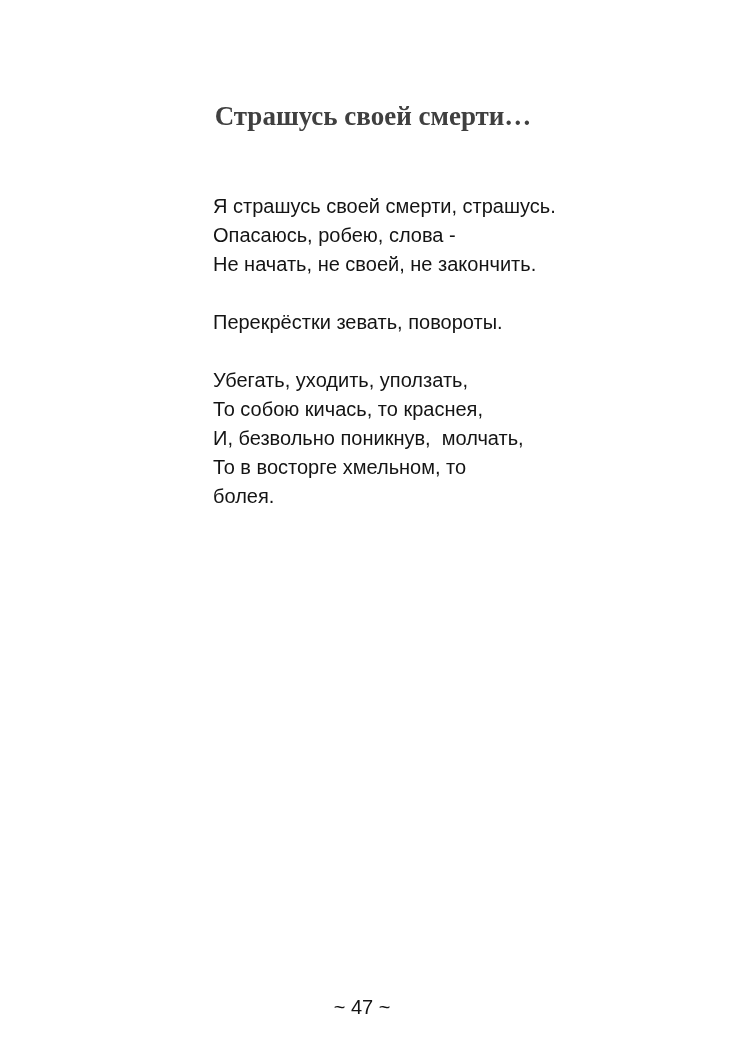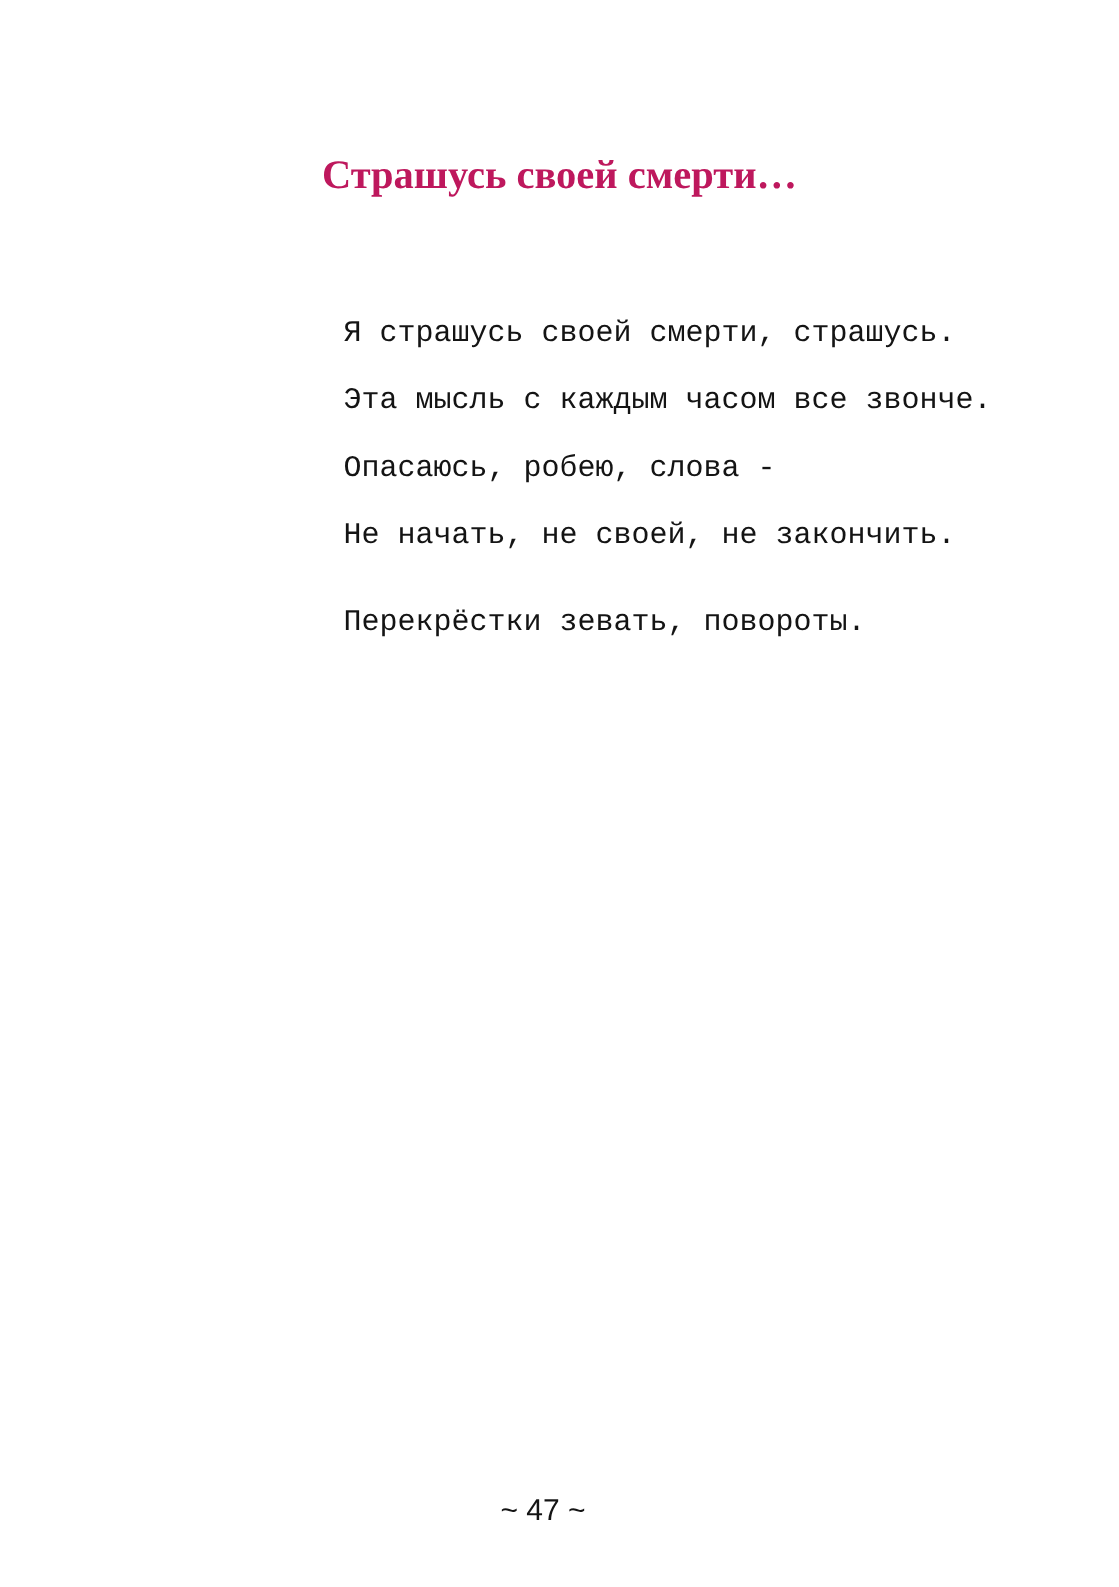--- a/index.html
+++ b/index.html
@@ -18,42 +18,41 @@
   .title {
     position: absolute;
     top: 100px;
     left: 0;
     width: 746px;
     text-align: center;
     font-family: "Liberation Serif", serif;
     font-weight: bold;
     font-size: 27px;
     line-height: 32px;
-    color: #be185d;
+    color: #404040;
     white-space: pre-wrap;
   }
   .poem {
     position: absolute;
     top: 192px;
     left: 213px;
     width: 480px;
     font-family: "Liberation Sans", sans-serif;
     font-size: 20px;
     line-height: 29px;
     color: #141414;
   }
   .stanza {
     margin: 0 0 29px 0;
     padding: 0;
   }
   .poem p {
-    margin: 16px;
+    margin: 0;
     padding: 0;
     white-space: pre-wrap;
-    font-family: Liberation Mono, monospace;
   }
   .footer {
     position: absolute;
     top: 995px;
     left: 0;
     width: 746px;
     text-align: center;
     font-family: "Liberation Sans", sans-serif;
     font-size: 20px;
     line-height: 24px;
@@ -65,28 +64,34 @@
 <body>
 
 <div class="page">
 
   <div class="title">Страшусь своей смерти…</div>
 
   <div class="poem">
 
     <div class="stanza">
       <p>Я страшусь своей смерти, страшусь.</p>
-      <p>Эта мысль с каждым часом все звонче.</p>
       <p>Опасаюсь, робею, слова -</p>
       <p>Не начать, не своей, не закончить.</p>
     </div>
 
     <div class="stanza">
       <p>Перекрёстки зевать, повороты.</p>
     </div>
 
+    <div class="stanza">
+      <p>Убегать, уходить, уползать,</p>
+      <p>То собою кичась, то краснея,</p>
+      <p>И, безвольно поникнув,  молчать,</p>
+      <p>То в восторге хмельном, то</p>
+      <p>болея.</p>
+    </div>
 
 
   </div>
 
   <div class="footer">~ 47 ~</div>
 
 </div>
 
 </body></html>

